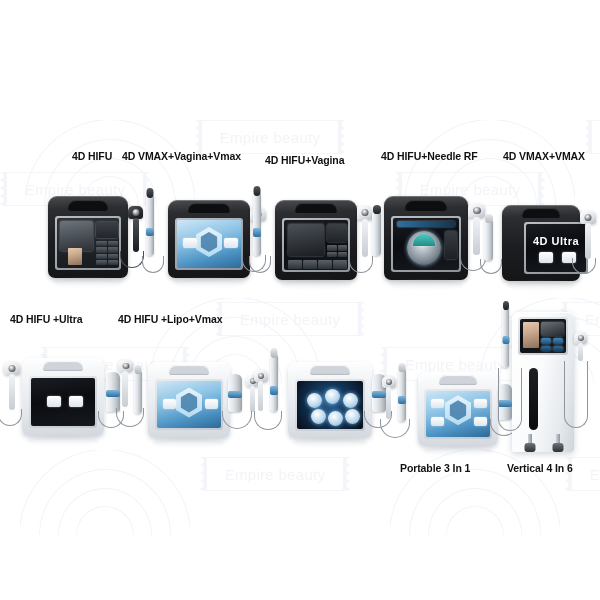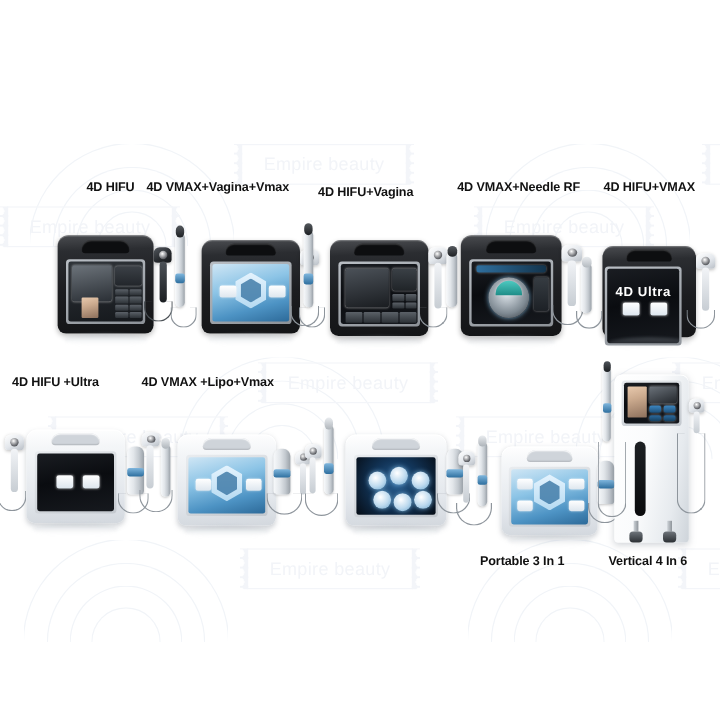--- a/index.html
+++ b/index.html
@@ -265,25 +265,25 @@
         <span class="bar b"></span>
         <span class="txt">Empire beauty</span>
       </div>
   </div>
 
   <div class="content">
 
     <div class="label" style="left:48px;top:150px;margin-left:24px;">4D HIFU</div>
     <div class="label" style="left:122px;top:150px;">4D VMAX+Vagina+Vmax</div>
     <div class="label" style="left:265px;top:154px;">4D HIFU+Vagina</div>
-    <div class="label" style="left:381px;top:150px;">4D VMAX+Needle RF</div>
-    <div class="label" style="left:503px;top:150px;">4D HIFU+VMAX</div>
+    <div class="label" style="left:381px;top:150px;">4D HIFU+Needle RF</div>
+    <div class="label" style="left:503px;top:150px;">4D VMAX+VMAX</div>
 
     <div class="label" style="left:10px;top:313px;">4D HIFU +Ultra</div>
-    <div class="label" style="left:118px;top:313px;">4D VMAX +Lipo+Vmax</div>
+    <div class="label" style="left:118px;top:313px;">4D HIFU +Lipo+Vmax</div>
 
     <div class="label" style="left:400px;top:462px;">Portable 3 In 1</div>
     <div class="label" style="left:507px;top:462px;">Vertical 4 In 6</div>
 
     <div class="machine" style="left:48px;top:196px;width:80px;height:82px;">
       <div class="body-shell shell-black"></div>
       <div class="handle dark" style="top:4px;width:40px;height:11px;"></div>
       <div class="bezel" style="left:7px;top:20px;width:66px;height:54px;">
         <div class="screen scr-grey">
           <div class="tile" style="left:3px;top:3px;width:33px;height:30px;background:linear-gradient(170deg,#6c737a,#2b3036);"></div>
@@ -390,21 +390,21 @@
         <div class="lens" style="top:3px;width:8px;height:7px;"></div>
       </div>
       <div class="gungrip" style="left:89px;top:21px;width:7px;height:38px;"></div>
       <div class="cable" style="left:76px;top:58px;width:24px;height:16px;"></div>
       <div class="reflect" style="top:84px;"></div>
     </div>
 
     <div class="machine" style="left:502px;top:205px;width:78px;height:76px;">
       <div class="body-shell shell-black"></div>
       <div class="handle dark" style="top:3px;width:38px;height:10px;"></div>
-      <div class="bezel" style="left:2px;top:17px;width:64px;height:66px;">
+      <div class="bezel" style="left:22px;top:17px;width:64px;height:52px;">
         <div class="screen scr-dark">
           <div class="scr-label" style="font-size:11px;top:22%;">4D Ultra</div>
           <div class="tile" style="left:13px;top:28px;width:14px;height:11px;"></div>
           <div class="tile" style="left:36px;top:28px;width:14px;height:11px;"></div>
         </div>
       </div>
       <div class="probe" style="left:-18px;top:14px;width:9px;height:42px;">
         <div class="stick"></div>
         <div class="tip" style="top:-5px;width:8px;height:9px;background:linear-gradient(180deg,#e8ebee,#b3b9bf);"></div>
       </div>

